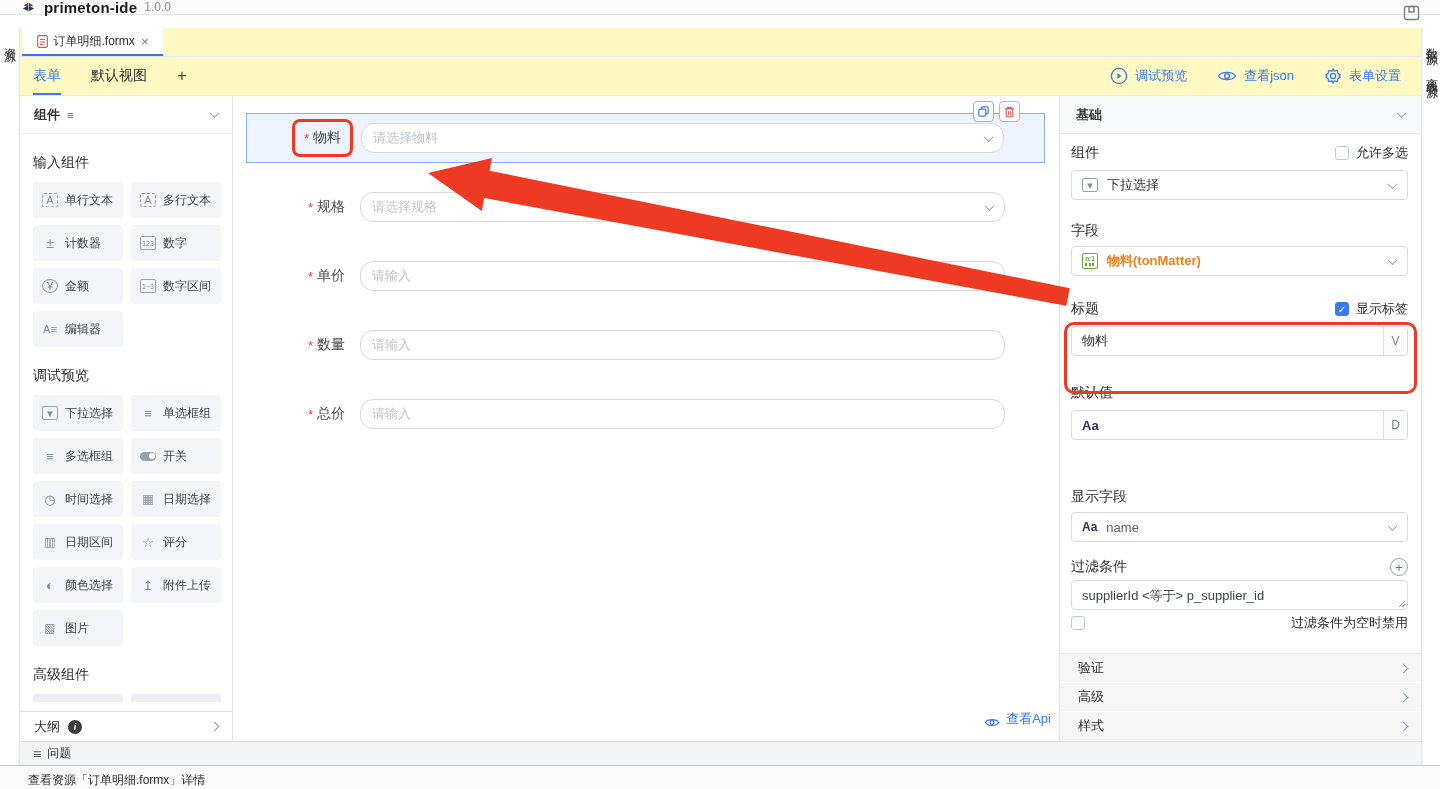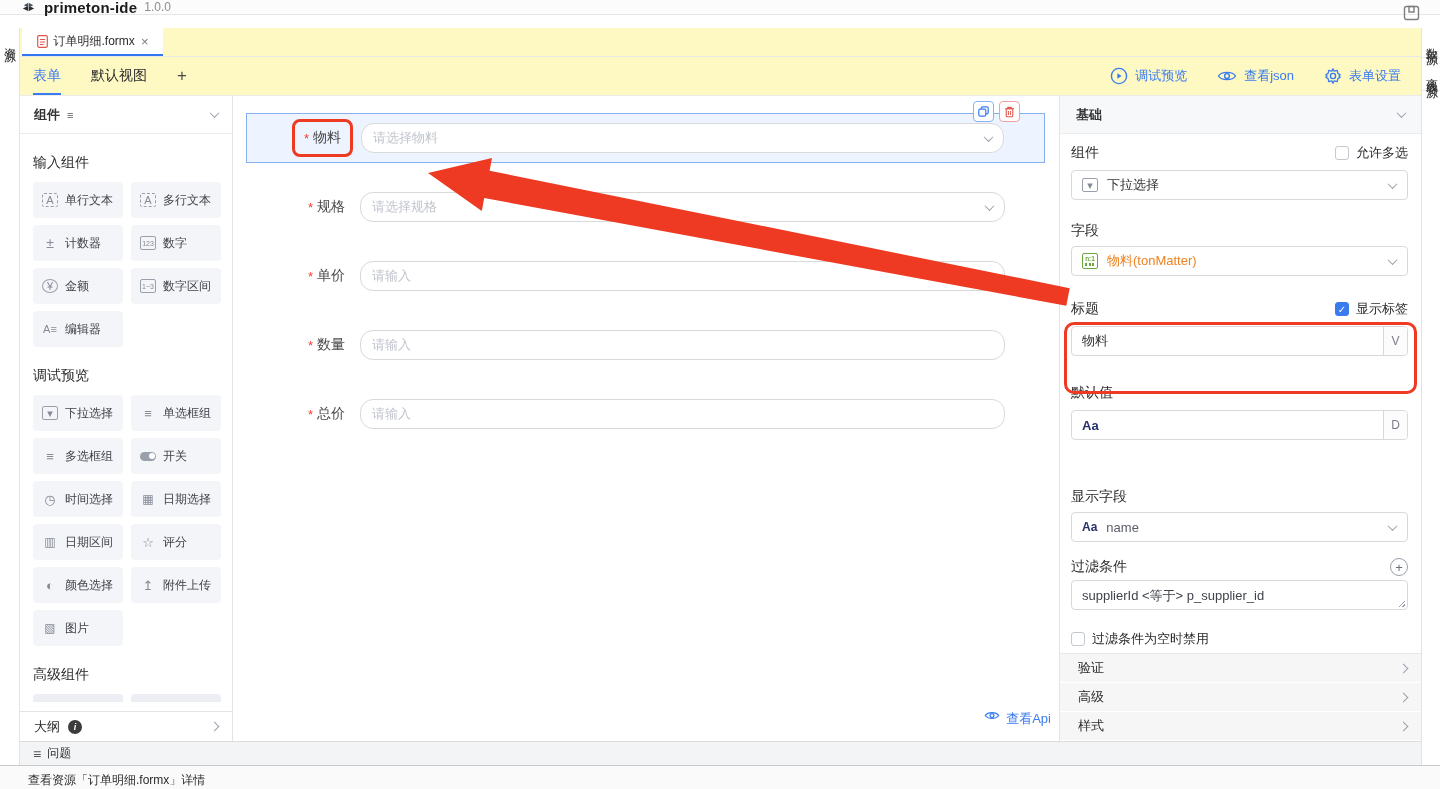--- a/index.html
+++ b/index.html
@@ -68,31 +68,31 @@
   .fctrl .ph { color:#c1c5cd; font-size:13px; }
   .fctrl .chev { position:absolute; right:11px; }
   .selrow { position:absolute; left:13px; top:17px; width:799px; height:50px; background:#edf4ff; border:1px solid #85b1ef; display:flex; align-items:center; }
   .selrow .labelcol { padding-right:0; width:114px; }
   .redbox1 { border:3px solid #ee3a23; border-radius:8px; padding:7px 9px; display:flex; align-items:center; gap:4px; margin-right:8px; background:transparent; font-size:14px; color:#4a4a4a; }
   .selrow .fctrl { margin-right:40px; }
   .rowtools { position:absolute; top:-13px; right:24px; display:flex; gap:5px; z-index:6; }
   .tool { width:21px; height:21px; border-radius:4px; background:#fff; display:flex; align-items:center; justify-content:center; cursor:pointer; }
   .tool.copy { border:1px solid #8ab2ef; }
   .tool.del { border:1px solid #efa0a0; }
-  .viewapi { position:absolute; right:8px; bottom:13px; display:flex; align-items:flex-start; gap:6px; color:#3a7bf0; font-size:13px; cursor:pointer; }
+  .viewapi { position:absolute; right:8px; bottom:13px; display:flex; align-items:flex-end; gap:6px; color:#3a7bf0; font-size:13px; cursor:pointer; }
 
   
   .rightpanel { width:362px; flex:none; border-left:1px solid #e3e3e3; display:flex; flex-direction:column; background:#fff; position:relative; }
   .rp-head { height:38px; flex:none; background:#f7f8fa; border-bottom:1px solid #ececec; display:flex; align-items:center; padding:0 16px; }
   .rp-head .t { font-weight:bold; font-size:13px; }
   .rp-head .chev { margin-left:auto; }
   .rp-body { flex:1; padding:10px 13px 0 11px; position:relative; min-height:0; }
   .ins-label { font-size:14px; color:#2b2b2b; }
   .row-between { display:flex; align-items:center; justify-content:space-between; }
-  .cbwrap { display:flex; align-items:center; gap:7px; font-size:13px; color:#2b2b2b; cursor:pointer; }
+  .cbwrap { display:flex; align-items:center; gap:7px; font-size:13px; color:#2b2b2b; cursor:pointer;justify-content:space-between; }
   .cb { width:14px; height:14px; border:1px solid #c4c8cf; border-radius:3px; background:#fff; display:inline-flex; align-items:center; justify-content:center; flex:none; }
   .cb.checked { background:#3a7bf0; border-color:#3a7bf0; color:#fff; font-size:10px; }
   .selbox { height:30px; border:1px solid #d9d9d9; border-radius:4px; background:#fff; display:flex; align-items:center; padding:0 10px; position:relative; gap:9px; }
   .selbox .chev { position:absolute; right:11px; }
   .inpgroup { height:30px; border:1px solid #d9d9d9; border-radius:4px; background:#fff; display:flex; align-items:stretch; overflow:hidden; }
   .inpgroup input { flex:1; border:none; outline:none; padding:0 10px; font-size:13px; color:#333; font-family:inherit; background:transparent; min-width:0; }
   .inpgroup .prefix { display:flex; align-items:center; padding-left:10px; font-weight:bold; color:#27306b; font-size:13px; }
   .suffixbox { width:24px; border-left:1px solid #d9d9d9; background:#fcfcfc; display:flex; align-items:center; justify-content:center; color:#7b7f87; font-size:12px; flex:none; cursor:pointer; }
   .plus { width:18px; height:18px; border:1px solid #9aa0ab; border-radius:50%; color:#6a6f78; display:flex; align-items:center; justify-content:center; font-size:13px; cursor:pointer; }
   .filterarea { position:relative; height:30px; border:1px solid #d9d9d9; border-radius:4px; background:#fff; }
@@ -105,21 +105,21 @@
   
   .problems { height:24px; flex:none; background:#f3f4f5; border-top:1px solid #dcdcdc; display:flex; align-items:center; gap:6px; padding-left:13px; font-size:12px; color:#2b2b2b; }
   .statusbar { position:absolute; left:0; right:0; bottom:0; height:24px; background:#fafafa; border-top:1px solid #c9c9c9; display:flex; align-items:flex-end; padding-left:28px; font-size:12px; color:#2b2b2b; z-index:6; }
 
   
   .chev { width:7px; height:7px; border-right:1.4px solid #9aa0ab; border-bottom:1.4px solid #9aa0ab; display:inline-block; flex:none; }
   .chev.down { transform:rotate(45deg) translate(-1px,-1px); }
   .chev.right { transform:rotate(-45deg); }
   .fieldicon { width:16px; height:16px; border:1px solid #6aa83e; border-radius:2px; color:#6aa83e; font-size:6.5px; font-weight:bold; display:flex; flex-direction:column; align-items:center; justify-content:center; line-height:1; flex:none; }
   .fieldicon .bars { width:10px; height:3px; margin-top:1px; background:repeating-linear-gradient(90deg,#6aa83e 0 2px,#fff 2px 3.5px); }
-  .orange { color:#ee8220; font-weight:normal; }
+  .orange { color:#ee8220; font-weight:bold; }
   .aa-small { font-weight:bold; color:#27306b; font-size:12px; }
   .gray { color:#5a5e66; }
 
   
   .redbox2 { position:absolute; left:4px; right:4px; top:188px; height:72px; border:3px solid #ee3a23; border-radius:10px; pointer-events:none; z-index:20; }
   .arrow-overlay { position:absolute; inset:0; z-index:30; pointer-events:none; }
 </style>
 </head>
 <body>
 
@@ -414,21 +414,21 @@
           <span class="gray">name</span>
           <span class="chev down"></span>
         </div>
         <div class="row-between" style="margin-top:16px">
           <span class="ins-label">过滤条件</span>
           <span class="plus">+</span>
         </div>
         <div class="filterarea" style="margin-top:4px">
           <textarea style="">supplierId &lt;等于&gt; p_supplier_id</textarea>
         </div>
-        <div class="cbwrap" style="margin-top:20px">
+        <div class="cbwrap" style="margin-top:4px">
           <span class="cb"></span>
           <span>过滤条件为空时禁用</span>
         </div>
         <div class="redbox2"></div>
       </div>
       <div class="rp-foot">
         <div class="foot-row">
             <span>验证</span>
             <span class="chev right"></span>
           </div>

